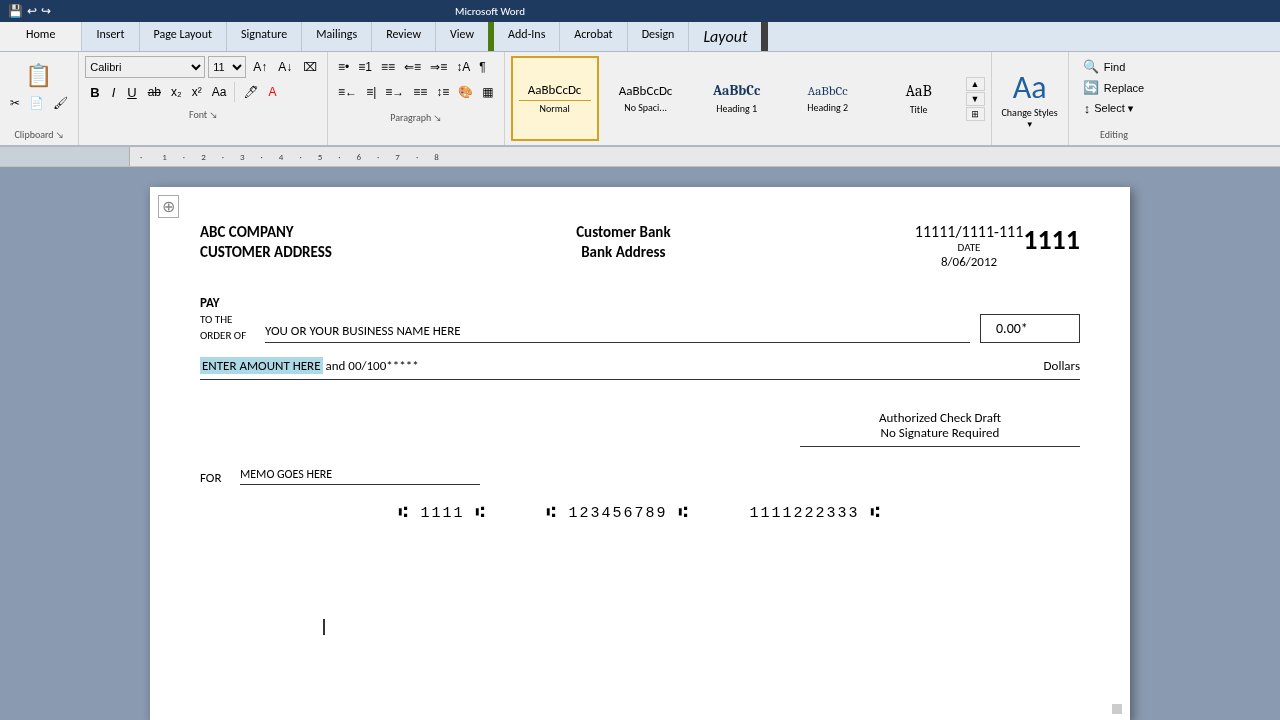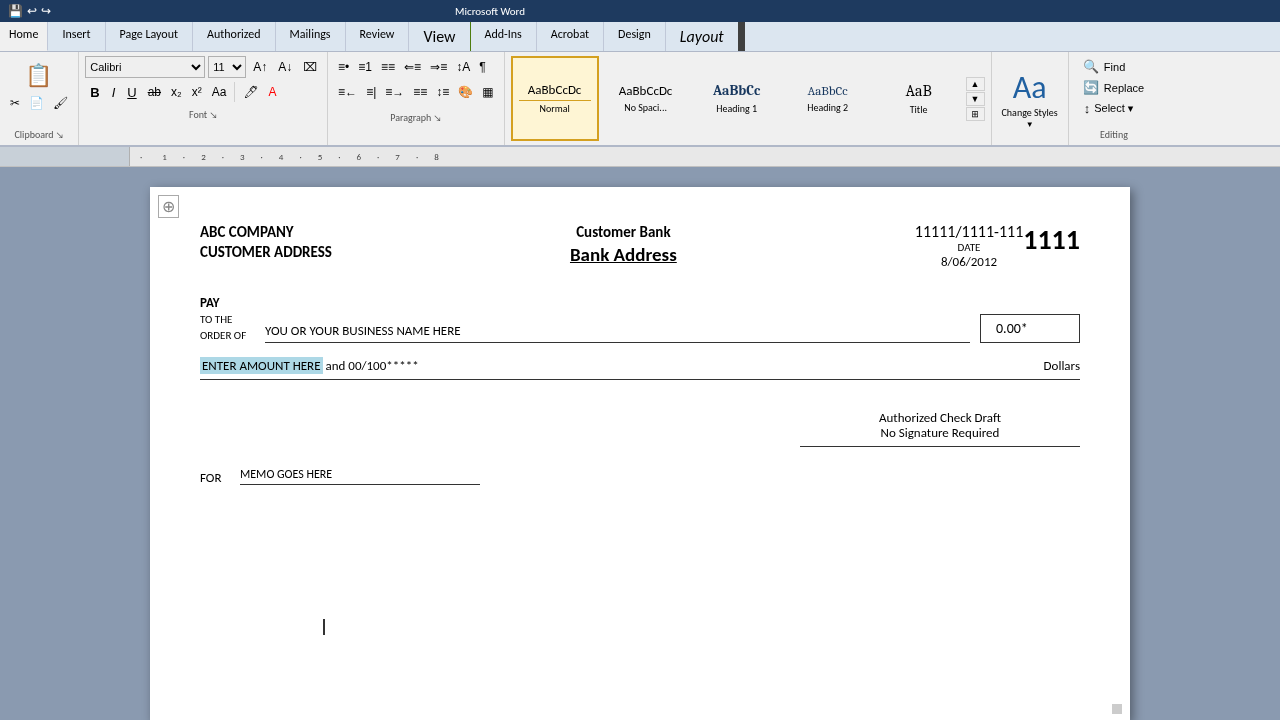--- a/index.html
+++ b/index.html
@@ -9,27 +9,27 @@
 <body>
 
 <div style="background:#1e3a5f; height:22px; display:flex; align-items:center; padding:0 8px; gap:4px;">
   <span style="color:white;font-size:12px;cursor:pointer;">💾</span>
   <span style="color:white;font-size:12px;cursor:pointer;">↩</span>
   <span style="color:white;font-size:12px;cursor:pointer;">↪</span>
   <span style="color:white;font-size:11px;margin-left:400px;">Microsoft Word</span>
 </div>
 
 <div style="background:#dce6f0; display:flex; border-bottom:1px solid #b0b8c8;">
-  <div style="padding:5px 9px;font-size:12px;background:#f0f0f0;border-right:1px solid #c0c8d8;border-bottom:1px solid #f0f0f0;cursor:pointer;">Home</div>
+  <div style="padding:5px 26px;font-size:12px;background:#f0f0f0;border-right:1px solid #c0c8d8;border-bottom:1px solid #f0f0f0;cursor:pointer;">Home</div>
   <div style="padding:5px 14px;font-size:12px;border-right:1px solid #c0c8d8;cursor:pointer;">Insert</div>
   <div style="padding:5px 14px;font-size:12px;border-right:1px solid #c0c8d8;cursor:pointer;">Page Layout</div>
-  <div style="padding:5px 14px;font-size:12px;border-right:1px solid #c0c8d8;cursor:pointer;">Authorized</div>
+  <div style="padding:5px 14px;font-size:12px;border-right:1px solid #c0c8d8;cursor:pointer;">Signature</div>
   <div style="padding:5px 14px;font-size:12px;border-right:1px solid #c0c8d8;cursor:pointer;">Mailings</div>
   <div style="padding:5px 14px;font-size:12px;border-right:1px solid #c0c8d8;cursor:pointer;">Review</div>
-  <div style="padding:5px 14px;font-size:16px;border-right:1px solid #4d7c0f;cursor:pointer;">View</div>
+  <div style="padding:5px 14px;font-size:12px;border-right:6px solid #4d7c0f;cursor:pointer;">View</div>
   <div style="padding:5px 14px;font-size:12px;border-right:1px solid #c0c8d8;cursor:pointer;">Add-Ins</div>
   <div style="padding:5px 14px;font-size:12px;border-right:1px solid #c0c8d8;cursor:pointer;">Acrobat</div>
   <div style="padding:5px 14px;font-size:12px;border-right:1px solid #c0c8d8;cursor:pointer;">Design</div>
   <div style="padding:5px 14px;font-size:16px;border-right:7px solid #404040;cursor:pointer;font-style:italic;">Layout</div>
 </div>
 
 <div style="background:#f0f0f0; display:flex; border-bottom:2px solid #b0b8c8; min-height:95px; align-items:stretch;">
 
   <div style="display:flex;flex-direction:column;padding:4px 6px;border-right:1px solid #d0d0d0;min-width:60px;">
     <div style="display:flex;gap:2px;flex:1;align-items:flex-start;padding-top:4px;">
@@ -183,21 +183,21 @@
 
     <div style="display:flex;justify-content:space-between;align-items:flex-start;margin-bottom:25px;">
 
       <div>
         <div style="font-weight:bold;font-size:15px;line-height:1.4;">ABC COMPANY</div>
         <div style="font-weight:bold;font-size:15px;">CUSTOMER ADDRESS</div>
       </div>
 
       <div style="text-align:center;">
         <div style="font-weight:bold;font-size:15px;line-height:1.4;">Customer Bank</div>
-        <div style="font-weight:bold;font-size:19px;text-decoration:underline;">Bank Address</div>
+        <div style="font-weight:bold;font-size:15px;">Bank Address</div>
       </div>
 
       <div style="display:flex;align-items:flex-start;">
         <div style="text-align:center;">
           <div style="font-size:16px;">11111/1111-111</div>
           <div style="font-size:11px;">DATE</div>
           <div style="font-size:13px;">8/06/2012</div>
         </div>
         <div style="text-align:right;">
           <div style="font-size:28px;font-weight:bold;">1111</div>
@@ -227,18 +227,23 @@
         <div style="font-size:13px;">Authorized Check Draft</div>
         <div style="font-size:13px;">No Signature Required</div>
       </div>
     </div>
 
     <div style="display:flex;align-items:flex-end;gap:10px;margin-bottom:20px;">
       <div style="font-size:13px;min-width:30px;">FOR</div>
       <div style="border-bottom:1px solid #333;min-width:240px;font-size:12px;padding-bottom:3px;">MEMO GOES HERE</div>
     </div>
 
+    <div style="display:flex;justify-content:center;gap:60px;align-items:center;font-size:15px;font-family:'Courier New',monospace;letter-spacing:2px;margin-top:10px;">
+      <span>⑆ 1111 ⑆</span>
+      <span>⑆ 123456789 ⑆</span>
+      <span>1111222333 ⑆</span>
+    </div>
 
     <div style="position:absolute;bottom:8px;right:8px;width:10px;height:10px;background:#ccc;cursor:se-resize;"></div>
 
     <div style="position:absolute;width:2px;height:16px;background:#333;left:173px;top:432px;"></div>
   </div>
 </div>
 
 </body></html>

